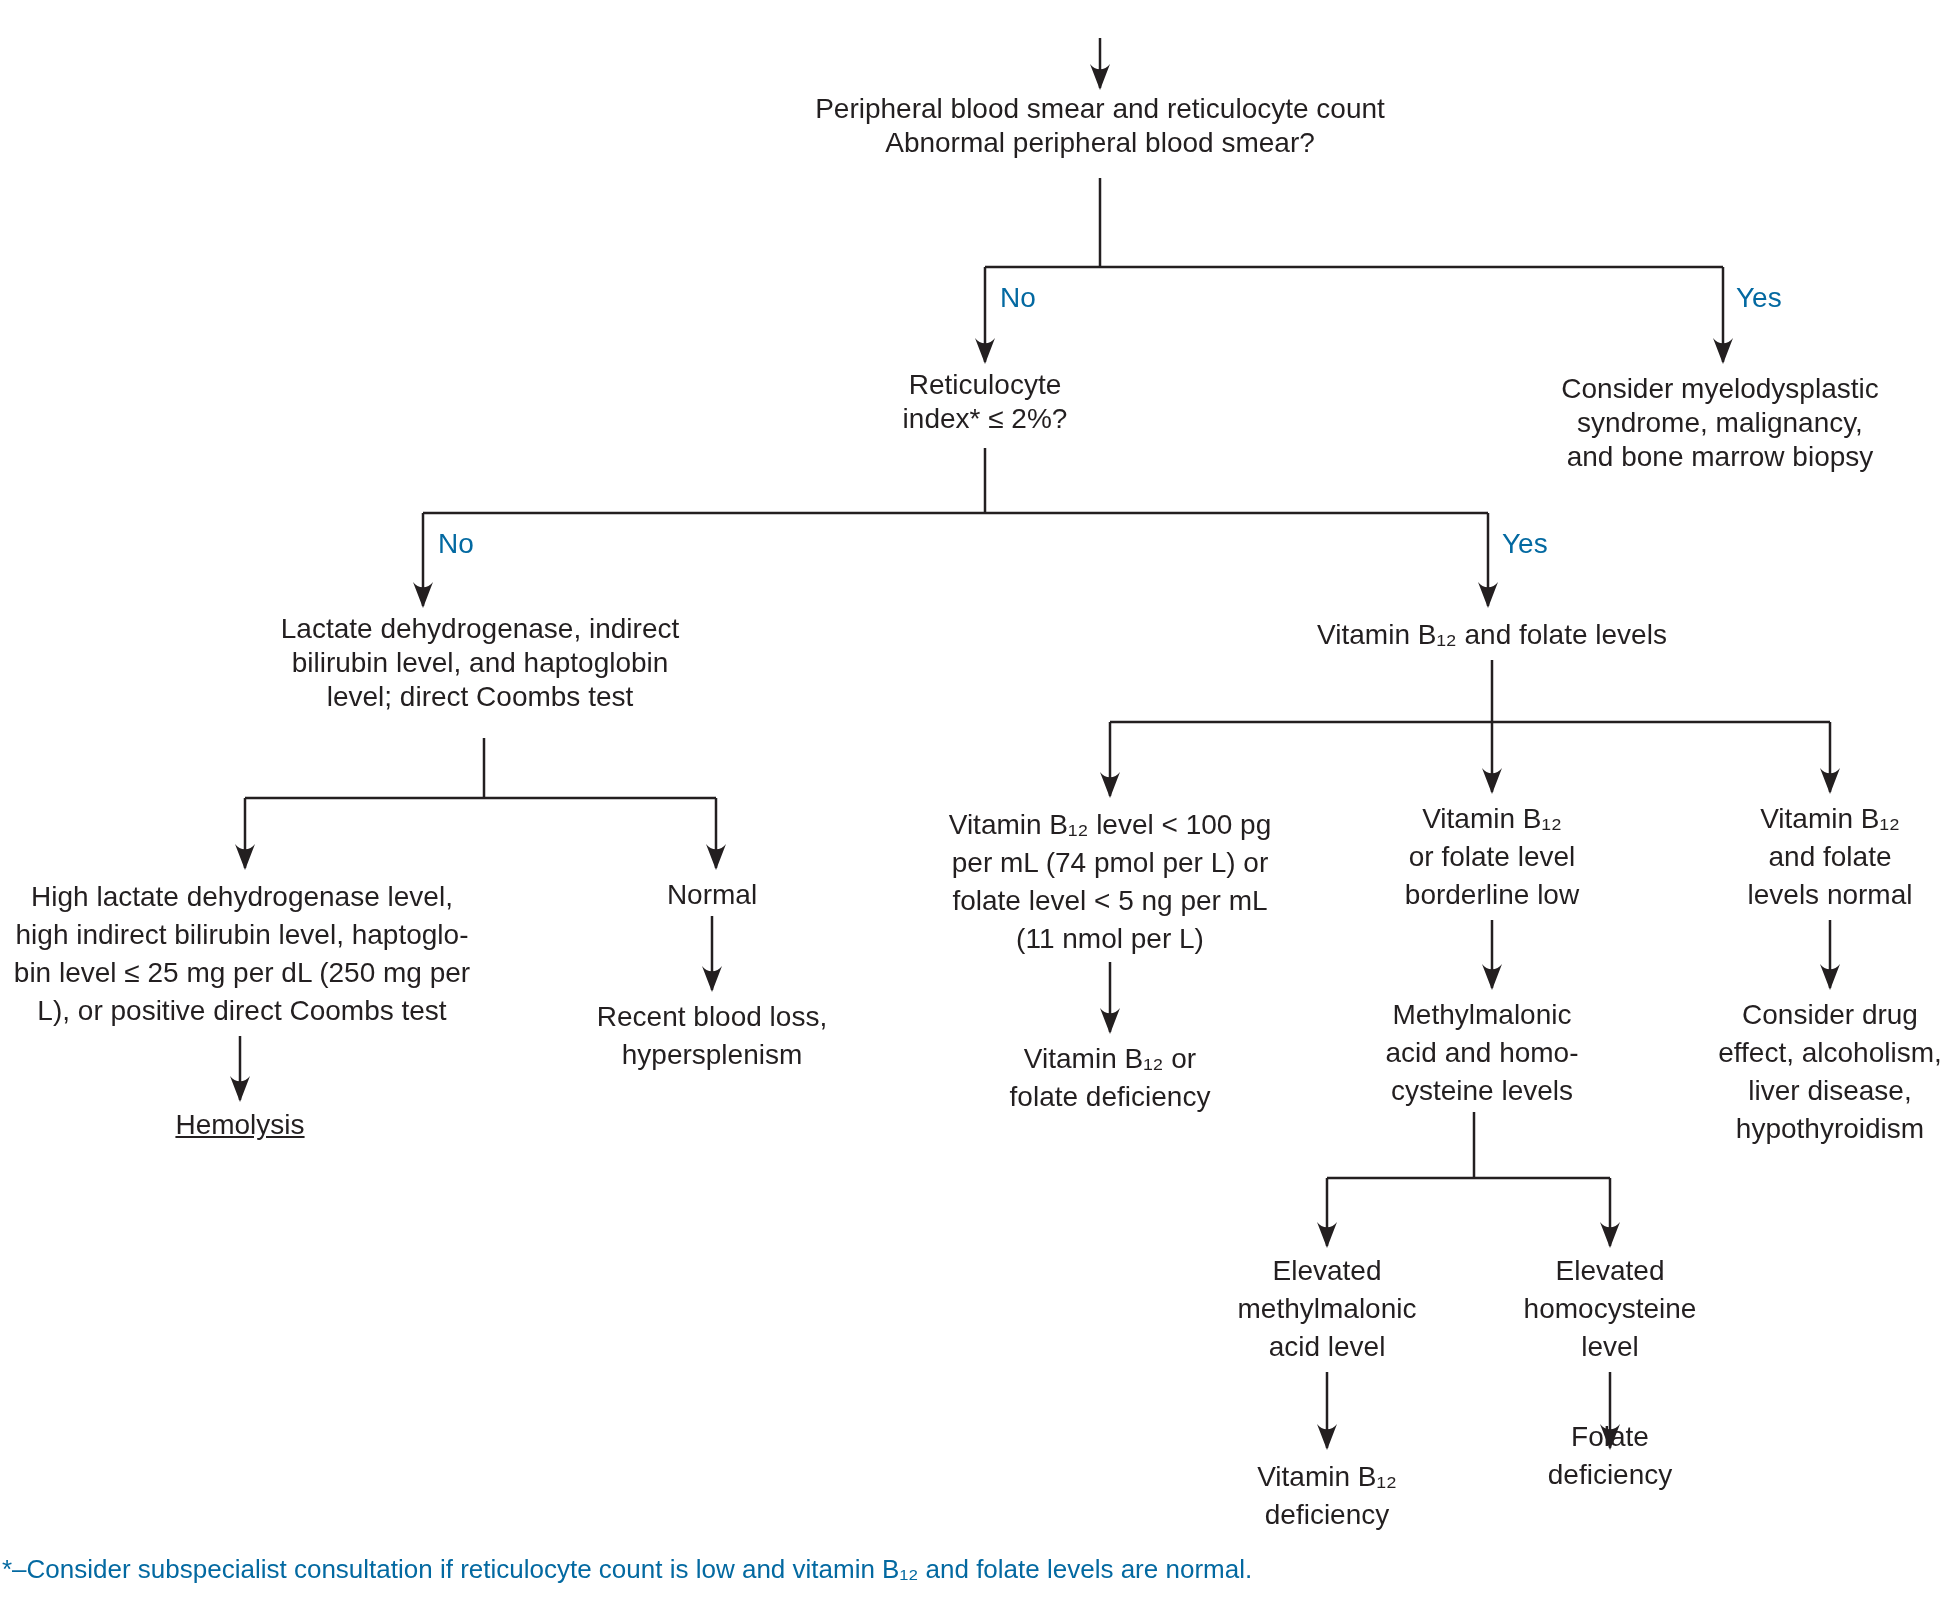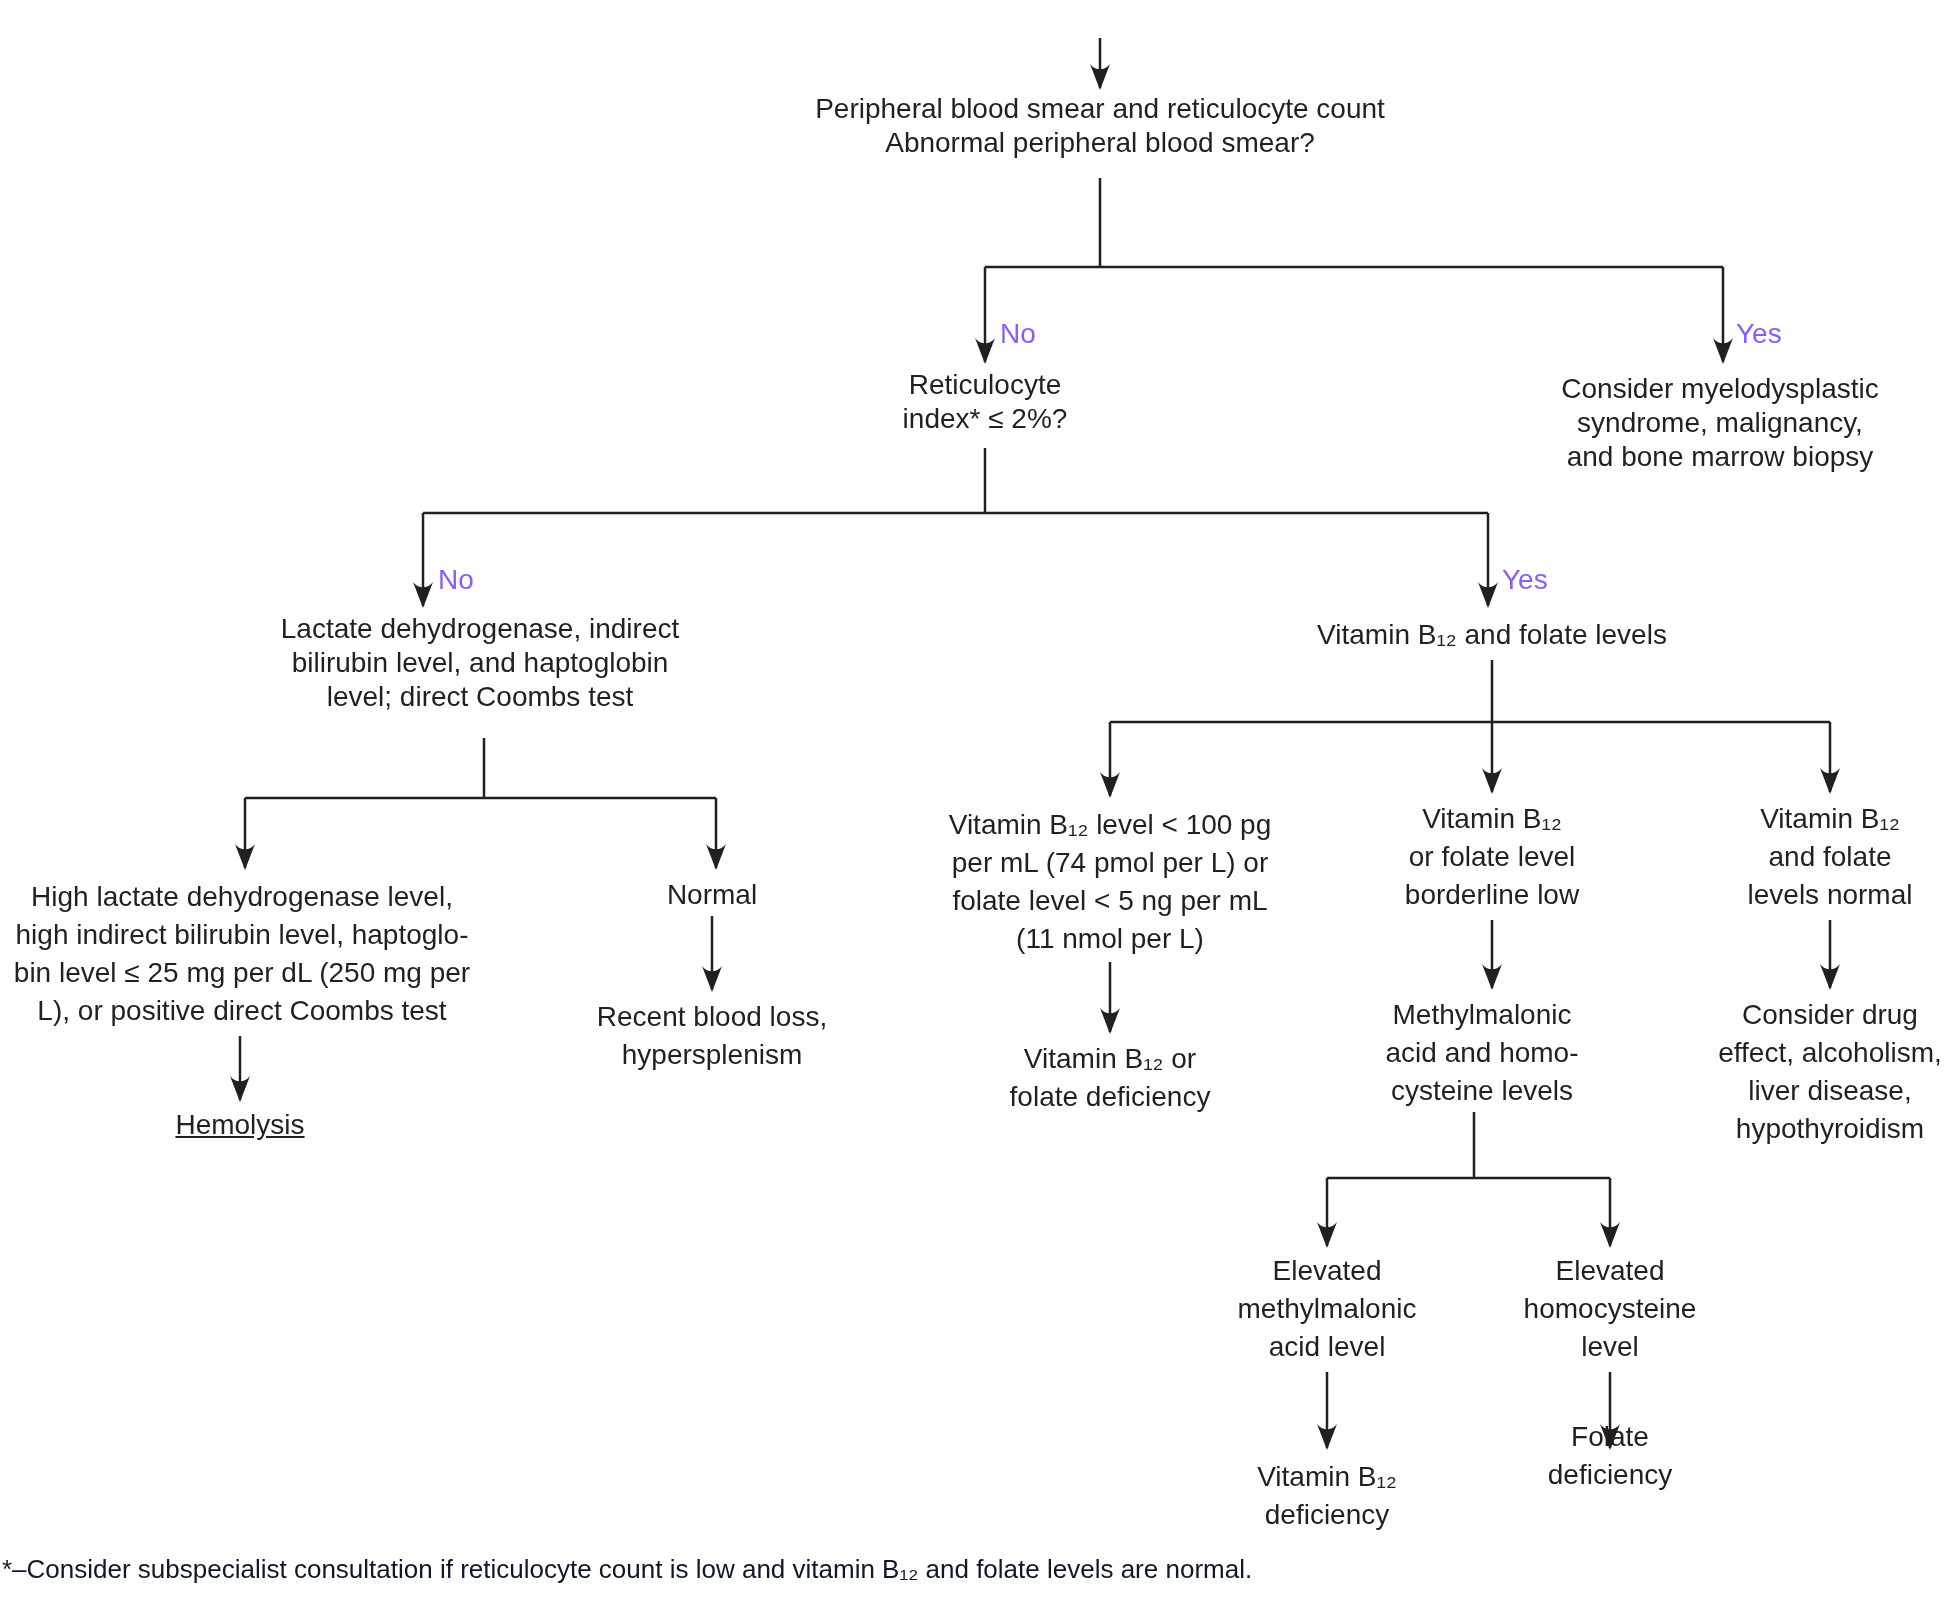--- a/index.html
+++ b/index.html
@@ -29,30 +29,29 @@
     line-height: 38px;
     text-align: center;
     white-space: pre-line;
     color: #231f20;
   }
   .node.lh40 { line-height: 34px; }
   .branch-label {
     position: absolute;
     font-size: 28px;
     line-height: 32px;
-    color: #8b5cf6;
-    margin-top: 36px;
+    color: #0369a1;
   }
   .footnote {
     position: absolute;
     font-size: 26px;
     line-height: 34px;
     text-align: left;
     white-space: pre-line;
-    color: #0f172a;
+    color: #0369a1;
   }
 </style>
 </head>
 <body>
 
 <div id="canvas">
 
   <svg id="edges" viewBox="0 0 1946 1598" xmlns="http://www.w3.org/2000/svg">
     <defs>
       <marker id="arrow" viewBox="0 0 30 24" markerWidth="30" markerHeight="24" refX="26" refY="12" orient="auto" markerUnits="userSpaceOnUse">

